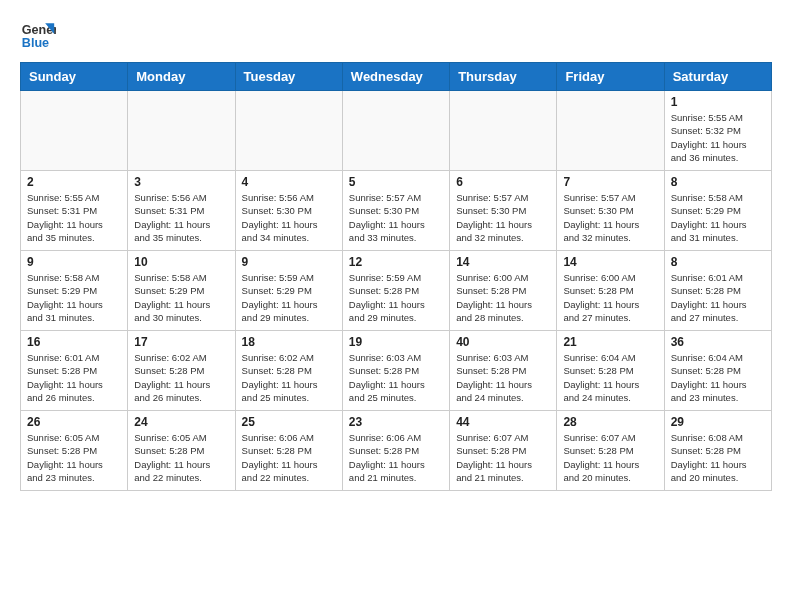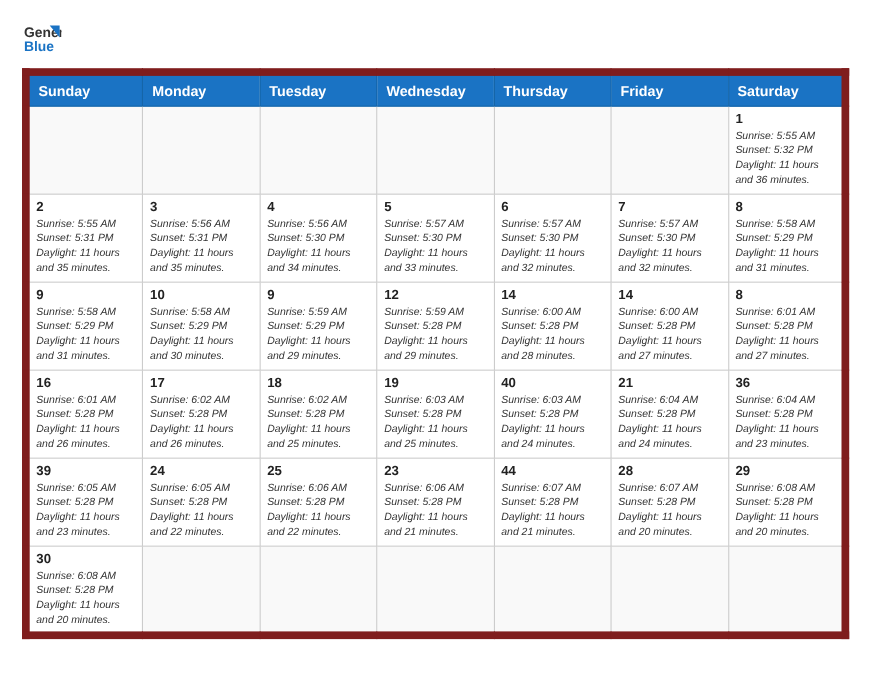--- a/index.html
+++ b/index.html
@@ -33,21 +33,21 @@
       line-height: 1.1;
     }
     .location-title {
       font-size: 15px;
       color: #444;
       margin-top: 2px;
     }
     .calendar {
       width: 100%;
       border-collapse: collapse;
-      border: 7px solid #7f1d1d;
+      border: 1px solid #7f1d1d;
     }
     .calendar th {
       background: #1a73c4;
       color: #fff;
       font-size: 13px;
       font-weight: bold;
       padding: 6px 8px;
       text-align: left;
       border: 1px solid #1565a8;
     }
@@ -65,21 +65,20 @@
       font-size: 12px;
       font-weight: bold;
       color: #222;
       display: block;
       margin-bottom: 2px;
     }
     .day-info {
       font-size: 9.5px;
       line-height: 1.4;
       color: #333;
-      font-style: italic;
     }
     .empty-cell { background: #f9f9f9; }
   </style>
 </head>
 <body>
 
 <div class="header-area">
   <div class="logo">
     <svg class="logo-icon" viewBox="0 0 40 40">
       <text x="2" y="20" font-size="14" font-weight="bold" fill="#333">General</text>
@@ -269,21 +268,21 @@
         <td>
           <span class="day-number">36</span>
           <div class="day-info" style="white-space: pre-line;">Sunrise: 6:04 AM
 Sunset: 5:28 PM
 Daylight: 11 hours
 and 23 minutes.</div>
         </td>
       </tr>
       <tr>
         <td>
-          <span class="day-number">39</span>
+          <span class="day-number">26</span>
           <div class="day-info" style="white-space: pre-line;">Sunrise: 6:05 AM
 Sunset: 5:28 PM
 Daylight: 11 hours
 and 23 minutes.</div>
         </td>
         <td>
           <span class="day-number">24</span>
           <div class="day-info" style="white-space: pre-line;">Sunrise: 6:05 AM
 Sunset: 5:28 PM
 Daylight: 11 hours
@@ -317,30 +316,15 @@
 Daylight: 11 hours
 and 20 minutes.</div>
         </td>
         <td>
           <span class="day-number">29</span>
           <div class="day-info" style="white-space: pre-line;">Sunrise: 6:08 AM
 Sunset: 5:28 PM
 Daylight: 11 hours
 and 20 minutes.</div>
         </td>
-      </tr>
-      <tr>
-        <td>
-          <span class="day-number">30</span>
-          <div class="day-info" style="white-space: pre-line;">Sunrise: 6:08 AM
-Sunset: 5:28 PM
-Daylight: 11 hours
-and 20 minutes.</div>
-        </td>
-        <td class="empty-cell"></td>
-        <td class="empty-cell"></td>
-        <td class="empty-cell"></td>
-        <td class="empty-cell"></td>
-        <td class="empty-cell"></td>
-        <td class="empty-cell"></td>
       </tr>
     </tbody>
 </table>
 
 </body></html>

